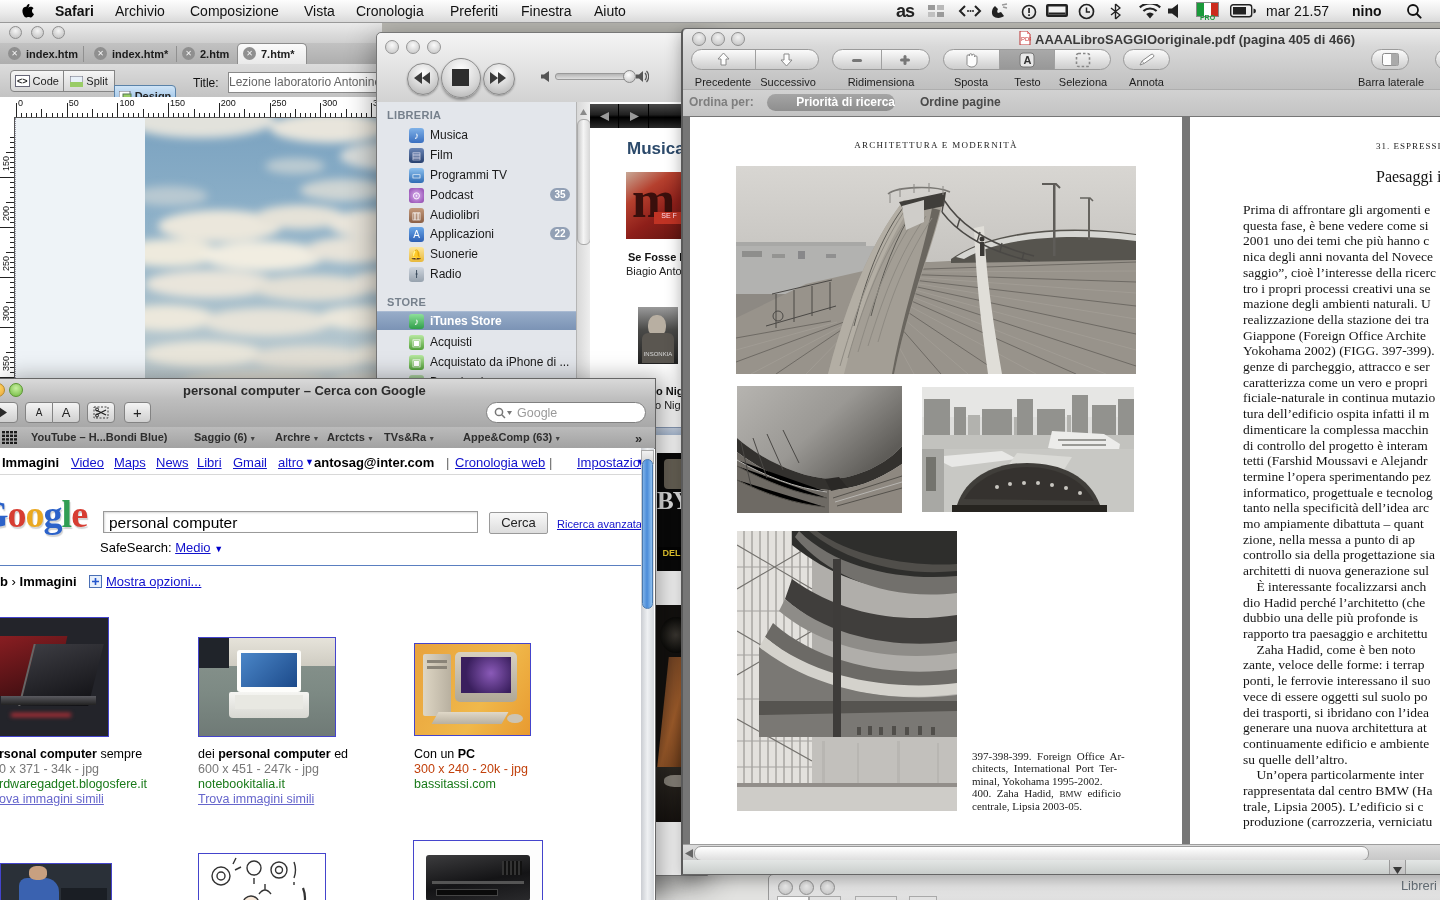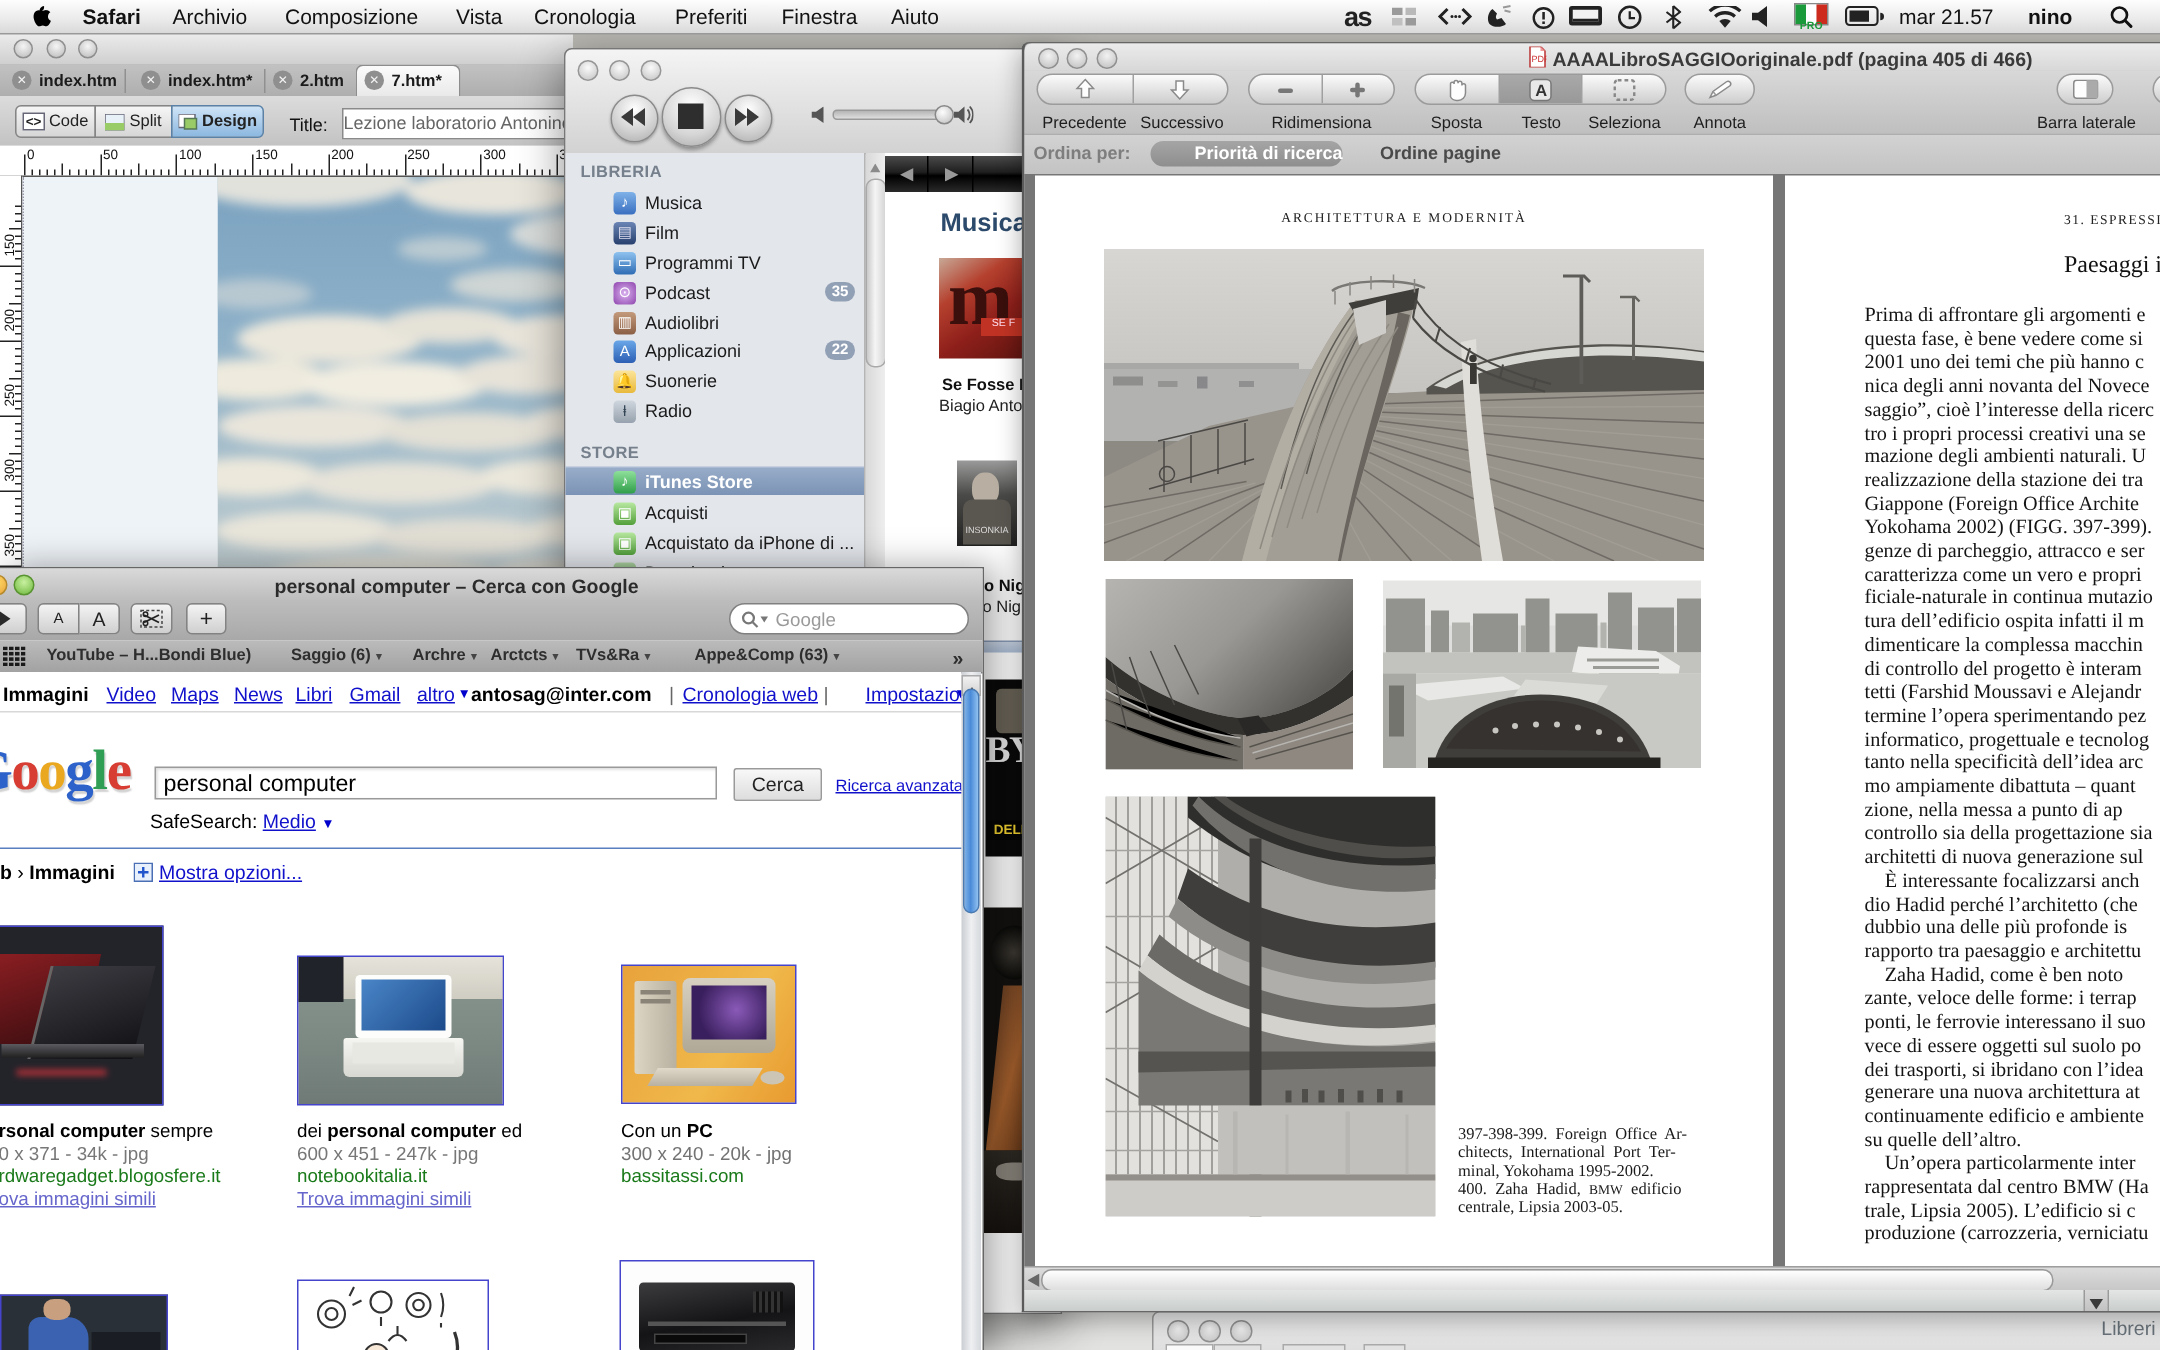--- a/index.html
+++ b/index.html
@@ -71,21 +71,21 @@
     <div class="dtabt abs" style="left:200px;top:26px">2.htm</div>
  <div class="dtab abs" style="left:243px;top:25px">⊗</div>
     <div class="dtabt abs" style="left:261px;top:26px">7.htm*</div>
 
  <div class="abs" style="left:0;top:42px;width:382px;height:33px;background:linear-gradient(#dcdcdc,#c3c3c3);border-bottom:1px solid #9a9a9a"></div>
  <div class="dwbtn abs" style="left:10px;top:48px;width:52px;border-radius:4px 0 0 4px;"><span class="dwic">&lt;&gt;</span>Code</div>
  <div class="dwbtn abs" style="left:63px;top:48px;width:50px;"><svg width="13" height="11" style="margin-right:3px">
         <rect x="0" y="0" width="13" height="11" fill="#e8f0f8" stroke="#667"></rect>
         <rect x="0" y="6" width="13" height="5" fill="#9c6"></rect>
       </svg>Split</div>
- <div class="dwbtn abs" style="left:114px;top:48px;width:60px;border-radius:0 4px 4px 0;background:linear-gradient(#cfe4f7,#8cb8e0);border-color:#5a82a8">
+ <div class="dwbtn abs" style="left:114px;top:63px;width:60px;border-radius:0 4px 4px 0;background:linear-gradient(#cfe4f7,#8cb8e0);border-color:#5a82a8">
       <svg width="13" height="11" style="margin-right:3px">
         <rect x="0" y="0" width="11" height="9" fill="#fff" stroke="#667"></rect>
         <rect x="4" y="3" width="8" height="7" fill="#9c6" stroke="#575"></rect>
       </svg>
       <b>Design</b>
     </div>
  <div class="abs" style="left:193px;top:54px;font-size:12px;color:#111">Title:</div>
  <div class="abs" style="left:228px;top:50px;width:150px;height:19px;background:#fff;border:1px solid #8a8a8a;font-size:12px;color:#666;line-height:19px;white-space:nowrap;overflow:hidden">Lezione laboratorio Antonino S</div>
 
  <div class="abs" style="left:0;top:75px;width:382px;height:20px;background:#fff;border-bottom:1px solid #555;overflow:hidden" id="hruler">
@@ -584,21 +584,21 @@
 
   <div class="gcap" style="left:-1px;top:299px"><b>rsonal computer</b> sempre</div>
   <div class="gcap" style="left:-1px;top:314px;color:#777">0 x 371 - 34k - jpg</div>
   <div class="gcap" style="left:-1px;top:329px;color:#1a7a1a">rdwaregadget.blogosfere.it</div>
   <div class="gcap" style="left:-1px;top:344px"><span style="color:#6666cc;text-decoration:underline">ova immagini simili</span></div>
   <div class="gcap" style="left:198px;top:299px">dei <b>personal computer</b> ed</div>
   <div class="gcap" style="left:198px;top:314px;color:#777">600 x 451 - 247k - jpg</div>
   <div class="gcap" style="left:198px;top:329px;color:#1a7a1a">notebookitalia.it</div>
   <div class="gcap" style="left:198px;top:344px"><span style="color:#6666cc;text-decoration:underline">Trova immagini simili</span></div>
   <div class="gcap" style="left:414px;top:299px">Con un <b>PC</b></div>
-  <div class="gcap" style="left:414px;top:314px;color:#737373">300 x 240 - 20k - jpg</div>
+  <div class="gcap" style="left:414px;top:314px;color:#c2410c">300 x 240 - 20k - jpg</div>
   <div class="gcap" style="left:414px;top:329px;color:#1a7a1a">bassitassi.com</div>
 
   <div class="abs" style="left:0px;top:415px;width:112px;height:80px;border:1px solid #4444cc;box-sizing:border-box;background:#2a3038;overflow:hidden">
     <div class="abs" style="left:18px;top:14px;width:40px;height:40px;background:#3a62b0;border-radius:8px 14px 2px 2px"></div>
     <div class="abs" style="left:28px;top:2px;width:18px;height:14px;background:#c8a080;border-radius:40%"></div>
     <div class="abs" style="left:60px;top:24px;width:46px;height:30px;background:#1a1e24"></div>
   </div>
   <div class="abs" style="left:198px;top:405px;width:128px;height:80px;border:1px solid #4444cc;box-sizing:border-box;background:#fff;overflow:hidden">
     <svg width="126" height="70" viewBox="0 0 126 70">
       <g stroke="#333" fill="none" stroke-width="1.4">

